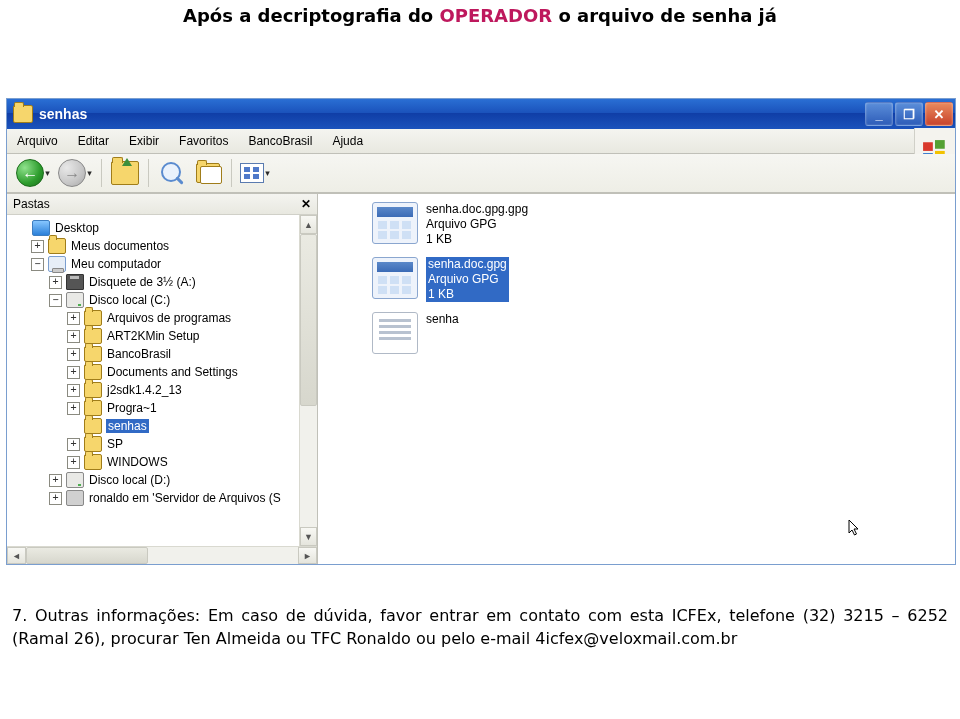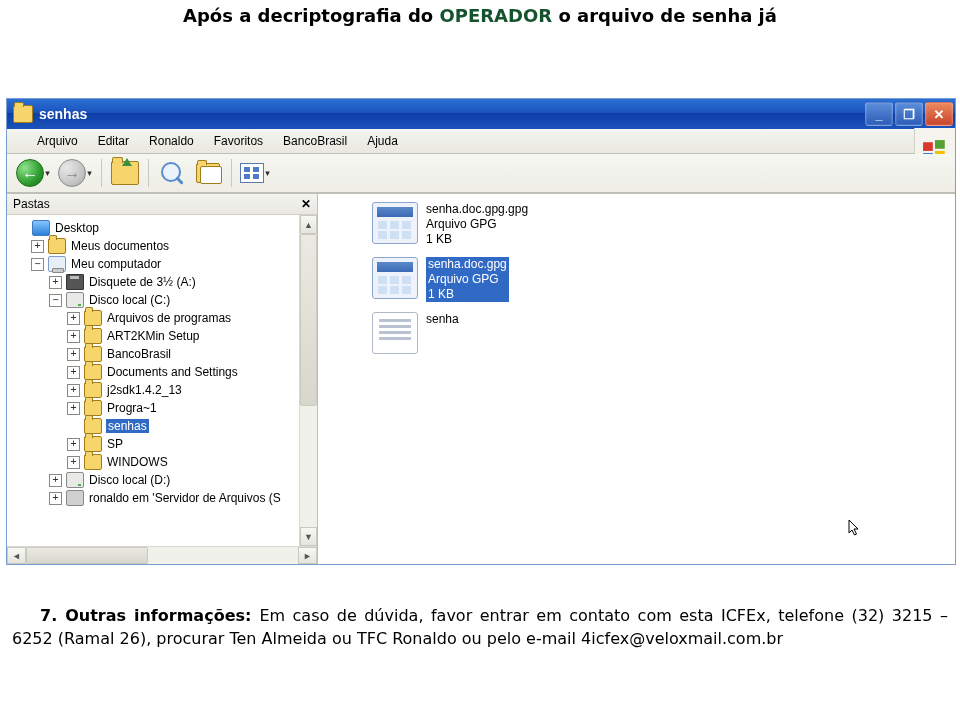--- a/index.html
+++ b/index.html
@@ -11,29 +11,29 @@
     width: 960px;
   }
   .doc-text {
     font-family: "DejaVu Sans", "Verdana", sans-serif;
     font-weight: bold;
     font-size: 18px;
     text-align: center;
     margin: 4px 0 70px 0;
     line-height: 1.35;
   }
-  .doc-text .op { color: #14532d; }
+  .doc-text .op { color: #be185d; }
   .doc-footer {
     font-family: "DejaVu Sans", "Verdana", sans-serif;
     font-size: 16px;
     margin: 40px 12px 10px 12px;
     line-height: 1.4;
     text-align: justify;
   }
-  .doc-footer .hd { font-weight: bold; margin-left: 28px; }
+  .doc-footer .hd { font-weight: normal; }
   .explorer {
     width: 948px;
     margin: 0 6px;
     border: 1px solid #7a9ecf;
     background: #ece9d8;
     box-shadow: 0 0 0 1px #3a6ea5 inset;
   }
   
   .titlebar {
     height: 30px;
@@ -65,21 +65,21 @@
     background: linear-gradient(to bottom,#5b8ed9,#2d5cb8);
     box-shadow: inset 0 0 2px #fff5;
   }
   .winbtn.close { background: linear-gradient(to bottom,#e98a5e,#c8432b); }
   
   .menubar {
     background: linear-gradient(to bottom,#f4f4f0,#e8e8e0);
     border-bottom:1px solid #c0c0b8;
     display:flex; align-items:center; height:24px;
     font-size:12px;
-    padding-left:20px;
+    padding-left:0;
     position:relative;
   }
   .menubar .mitm { padding:4px 10px; cursor:default; }
   .menubar .xplogo {
     position:absolute; right:0; top:-1px; width:40px; height:48px;
     display:flex; align-items:center; justify-content:center;
     border-left:1px solid #d0d0c8;
     background:#f4f3ee;
   }
   .xplogo svg { width:26px; height:26px; }
@@ -215,21 +215,21 @@
         </div>
       <div class="winbtn close">
           <span>✕</span>
         </div>
     </div>
   </div>
 
   <div class="menubar">
     <span class="mitm">Arquivo</span>
     <span class="mitm">Editar</span>
-    <span class="mitm">Ronaldo</span>
+    <span class="mitm">Exibir</span>
     <span class="mitm">Favoritos</span>
     <span class="mitm">BancoBrasil</span>
     <span class="mitm">Ajuda</span>
     <div class="xplogo">
       <svg viewBox="0 0 24 24">
           <rect x="1" y="3" width="9" height="8" fill="#d9392c"></rect>
           <rect x="12" y="1" width="9" height="8" fill="#54a133"></rect>
           <rect x="1" y="13" width="9" height="8" fill="#2f76cc"></rect>
           <rect x="12" y="11" width="9" height="8" fill="#f2c200"></rect>
         </svg>

